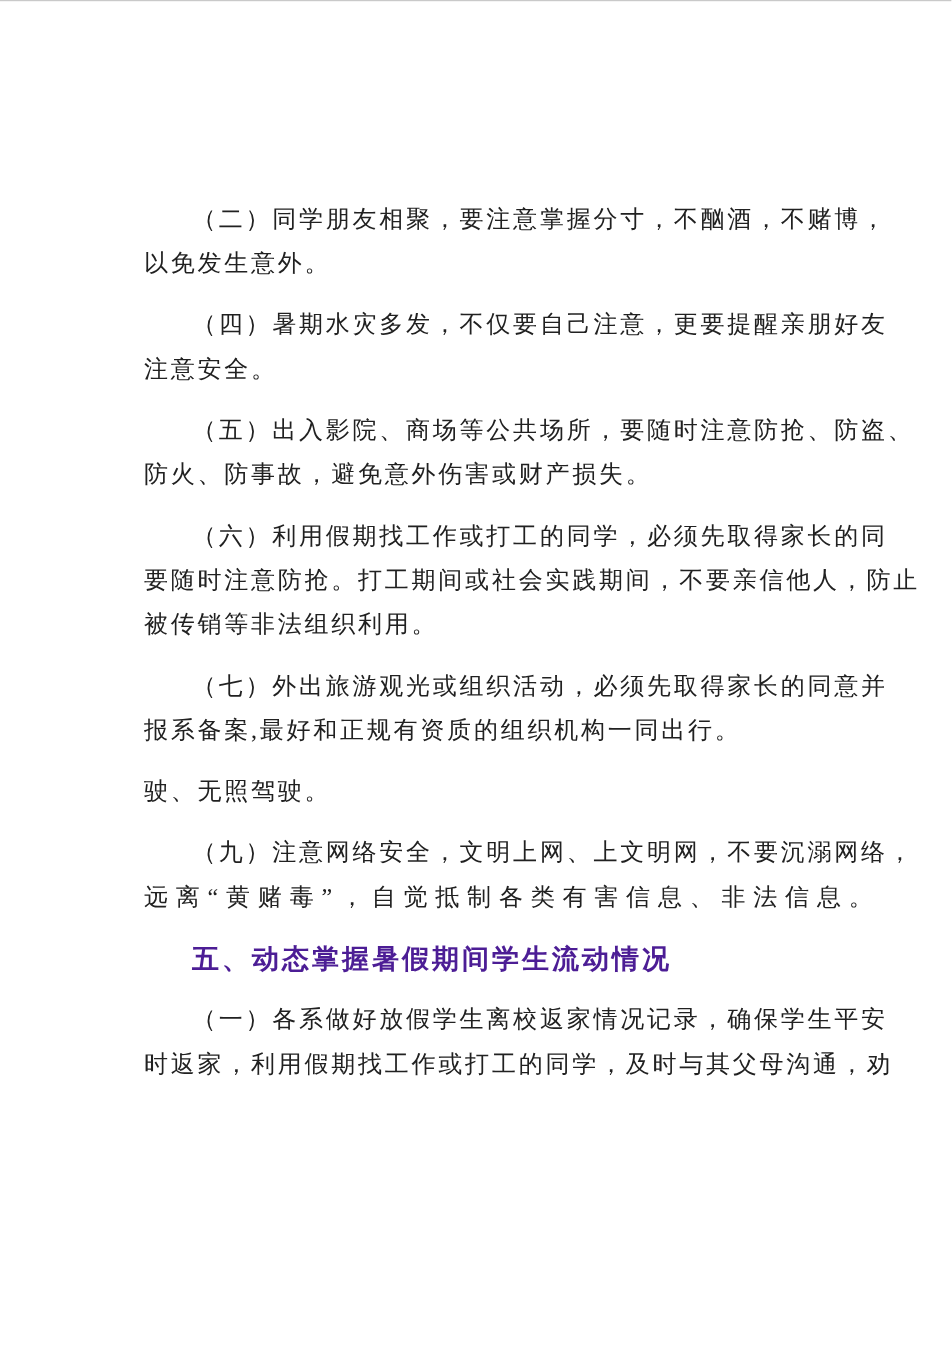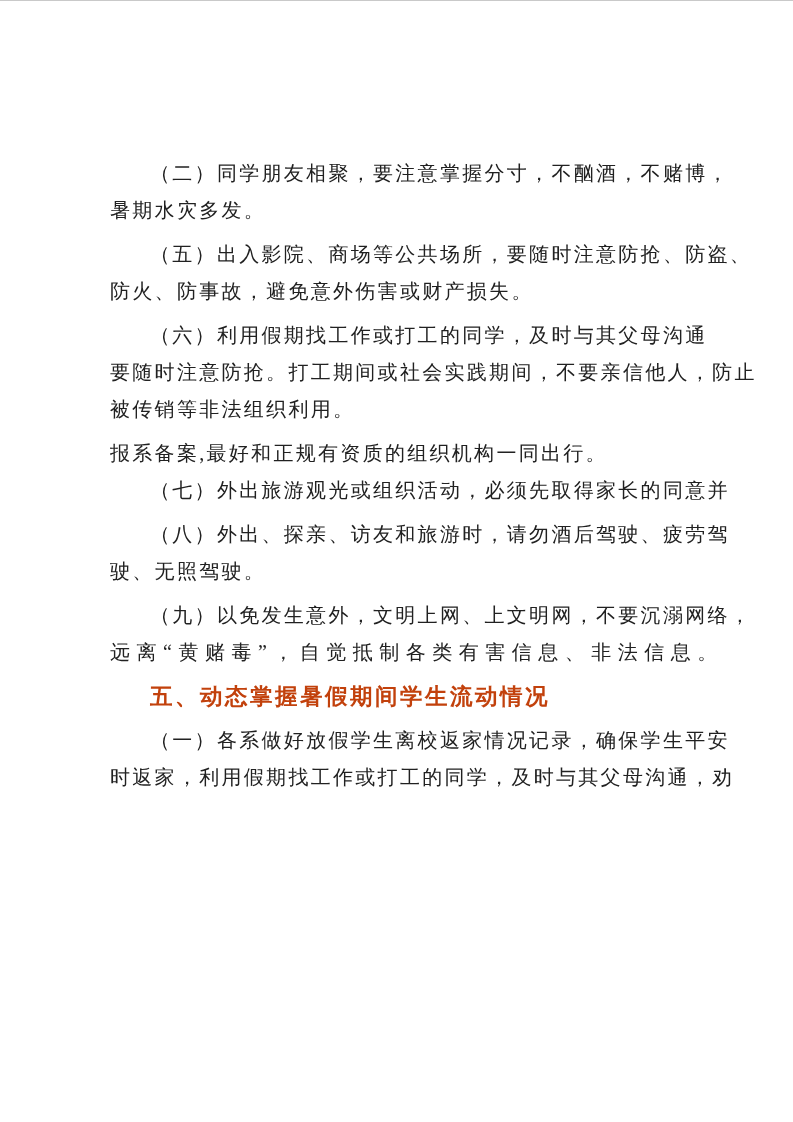--- a/index.html
+++ b/index.html
@@ -15,79 +15,82 @@
     overflow: hidden;
     border-top: 1px solid #c9c9c9;
     box-sizing: border-box;
   }
   .text-body {
     position: absolute;
     left: 106px;
     top: 150px;
     width: 650px;
   }
-  .block { margin: 4px; }
+  .block { margin: 14px; }
   .block + .block { margin-top: 7px; }
   .ln {
     height: 37px;
     line-height: 37px;
     font-size: 20px;
     letter-spacing: 2.3px;
     color: #212121;
     font-family: "Liberation Serif", "DejaVu Serif", serif;
     white-space: nowrap;
   }
   .ln.first { padding-left: 40px; }
   .ln.stretch { letter-spacing: 6.5px; }
   .heading .ln {
     font-family: "Liberation Sans", "DejaVu Sans", sans-serif;
     font-weight: 700;
     font-size: 22.5px;
     letter-spacing: 2.5px;
-    color: #c2410c;
+    color: #4c1d95;
   }
 </style>
 </head>
 <body>
 
 <div class="page">
   <div class="text-body">
 
     <div class="block">
       <div class="ln first">（二）同学朋友相聚，要注意掌握分寸，不酗酒，不赌博，</div>
-      <div class="ln">暑期水灾多发。</div>
+      <div class="ln">以免发生意外。</div>
     </div>
 
     <div class="block">
     </div>
 
+    <div class="block">
+      <div class="ln first">（四）暑期水灾多发，不仅要自己注意，更要提醒亲朋好友</div>
+      <div class="ln">注意安全。</div>
+    </div>
 
     <div class="block">
       <div class="ln first">（五）出入影院、商场等公共场所，要随时注意防抢、防盗、</div>
       <div class="ln">防火、防事故，避免意外伤害或财产损失。</div>
     </div>
 
     <div class="block">
-      <div class="ln first">（六）利用假期找工作或打工的同学，及时与其父母沟通</div>
+      <div class="ln first">（六）利用假期找工作或打工的同学，必须先取得家长的同</div>
       <div class="ln">要随时注意防抢。打工期间或社会实践期间，不要亲信他人，防止</div>
       <div class="ln">被传销等非法组织利用。</div>
     </div>
 
     <div class="block">
+      <div class="ln first">（七）外出旅游观光或组织活动，必须先取得家长的同意并</div>
       <div class="ln">报系备案,最好和正规有资质的组织机构一同出行。</div>
-      <div class="ln first">（七）外出旅游观光或组织活动，必须先取得家长的同意并</div>
     </div>
 
     <div class="block">
-      <div class="ln first">（八）外出、探亲、访友和旅游时，请勿酒后驾驶、疲劳驾</div>
       <div class="ln">驶、无照驾驶。</div>
     </div>
 
     <div class="block">
-      <div class="ln first">（九）以免发生意外，文明上网、上文明网，不要沉溺网络，</div>
+      <div class="ln first">（九）注意网络安全，文明上网、上文明网，不要沉溺网络，</div>
       <div class="ln stretch">远离“黄赌毒”，自觉抵制各类有害信息、非法信息。</div>
     </div>
 
     <div class="block heading">
       <div class="ln first">五、动态掌握暑假期间学生流动情况</div>
     </div>
 
     <div class="block">
       <div class="ln first">（一）各系做好放假学生离校返家情况记录，确保学生平安</div>
       <div class="ln">时返家，利用假期找工作或打工的同学，及时与其父母沟通，劝</div>

